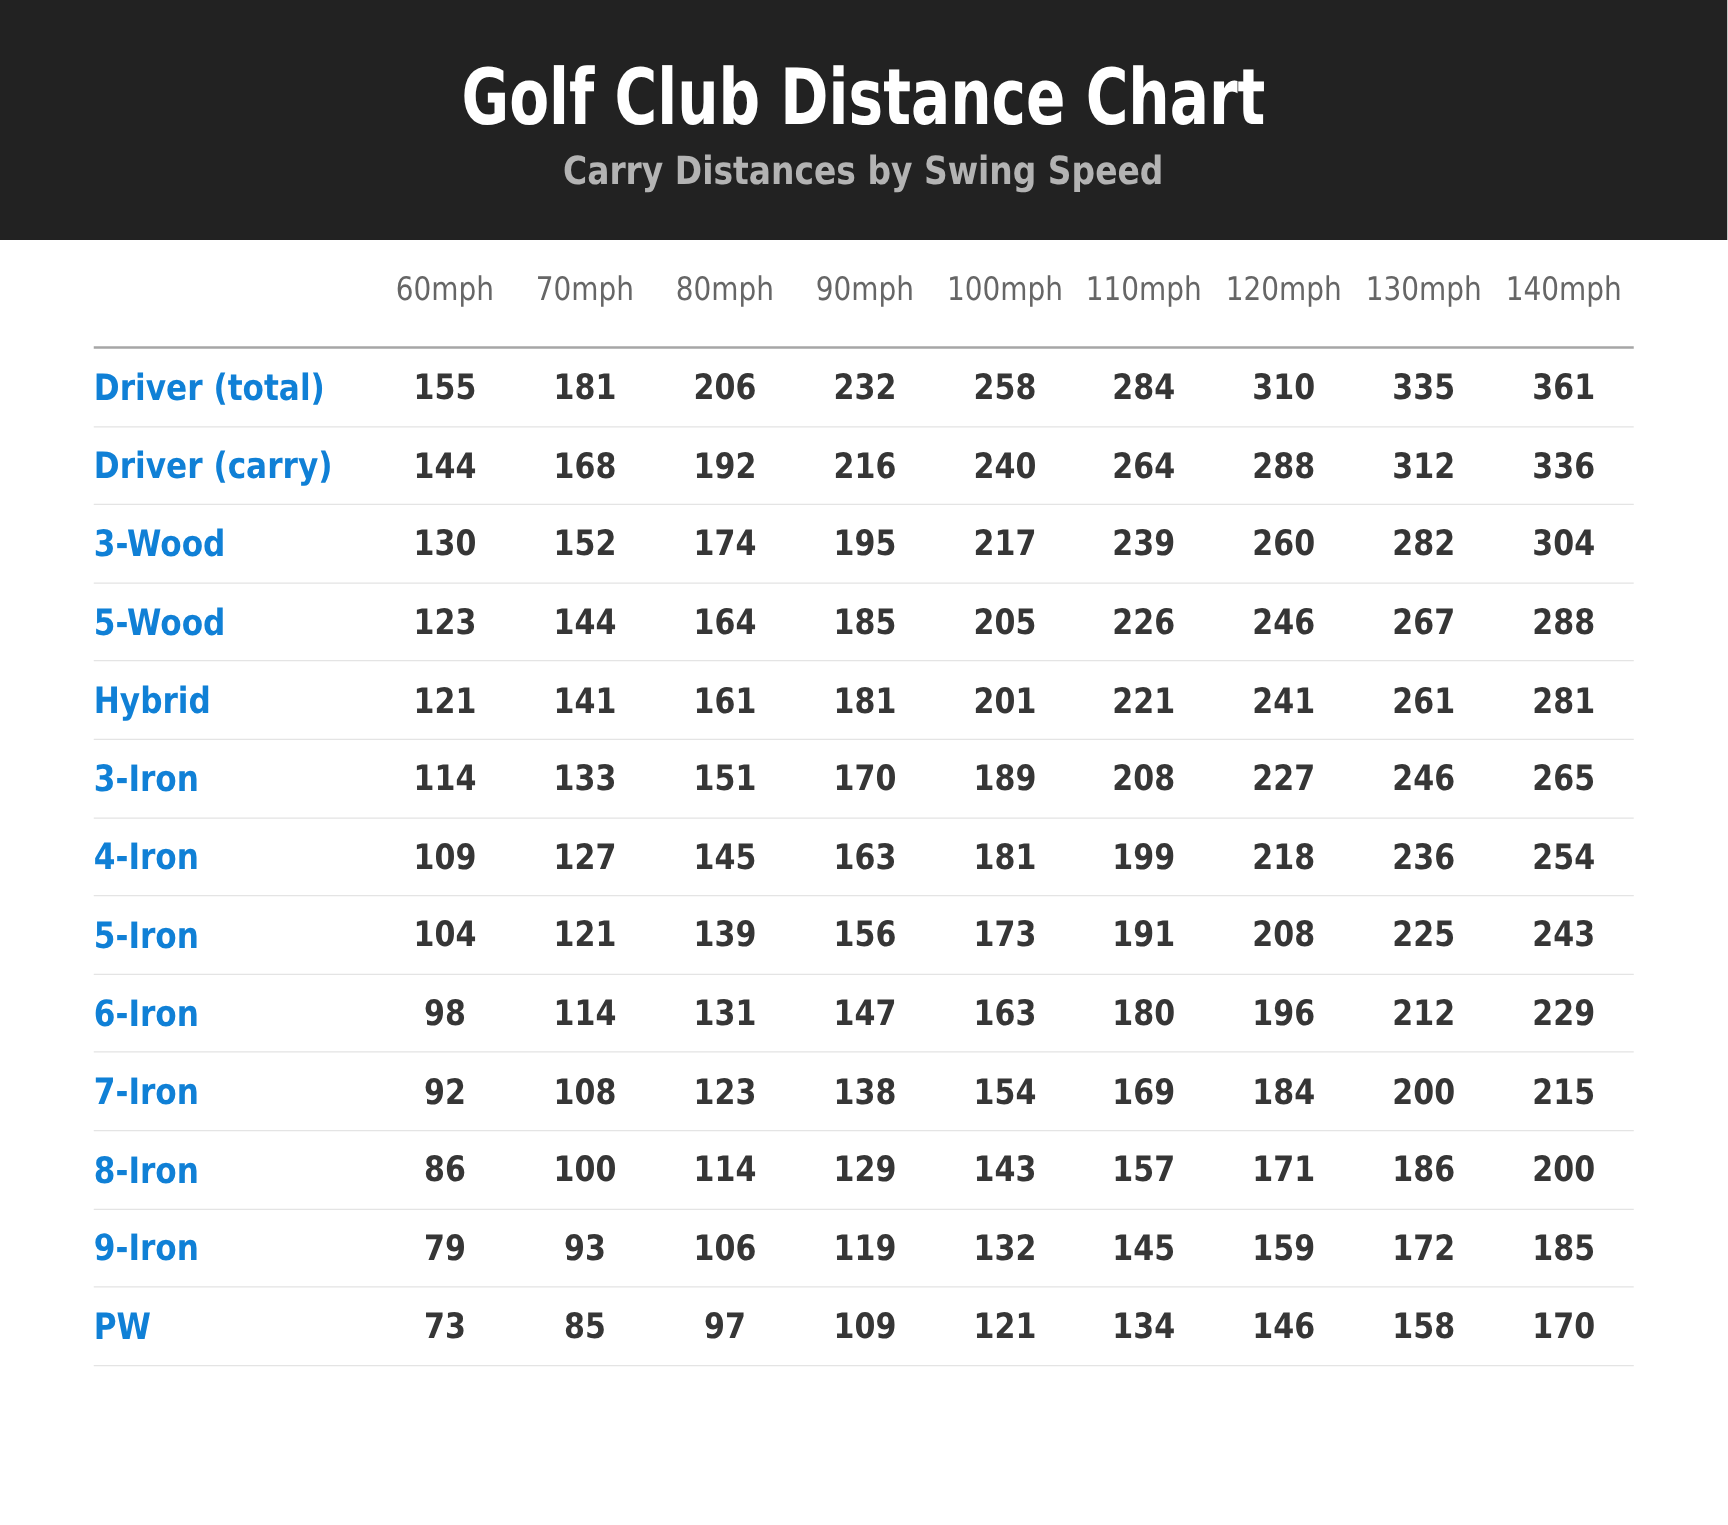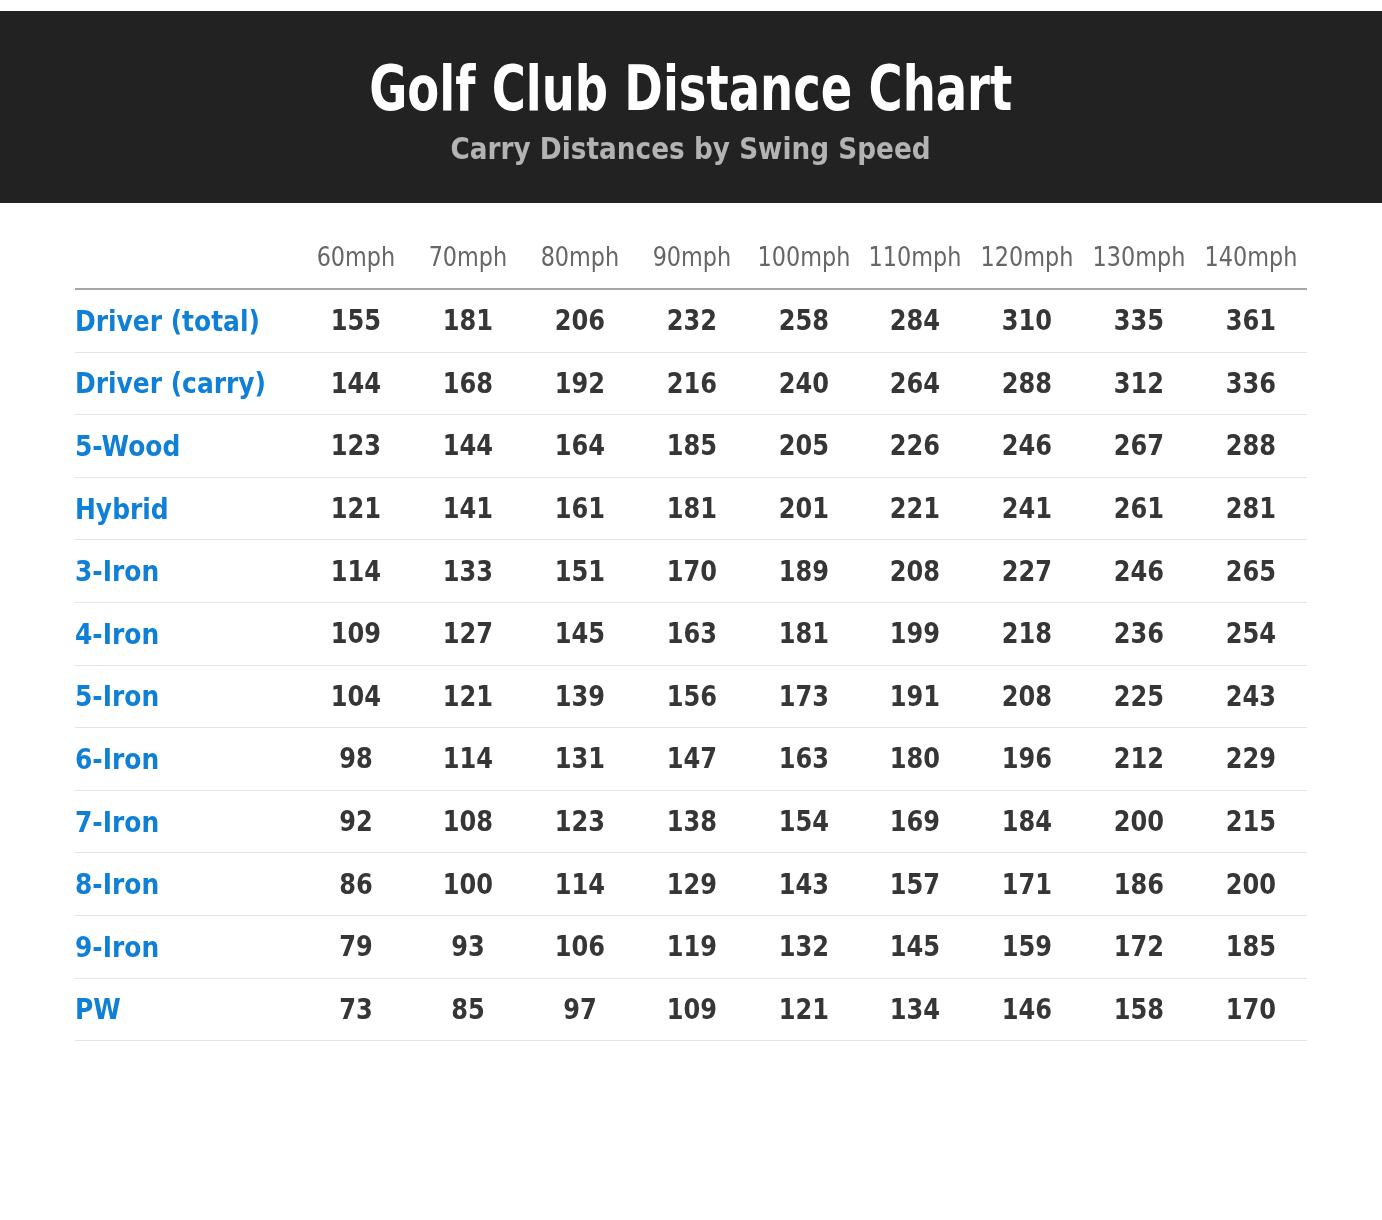--- a/index.html
+++ b/index.html
@@ -6,21 +6,21 @@
   body {
     width: 1382px; height: 1220px;
     background: #ffffff;
     font-family: "DejaVu Sans", "Liberation Sans", sans-serif;
   }
   .page { width: 1382px; height: 1220px; position: relative; overflow: hidden; background: #fff; }
 
   
   .band {
     height: 192px; background: var(--header_bg, #222);
-    display: flex; flex-direction: column; align-items: center; justify-content: center; margin-top: 11px;
+    display: flex; flex-direction: column; align-items: center; justify-content: center;
   }
   .title {
     color: var(--title, #fff);
     font-size: 62px; font-weight: bold; line-height: 1.1;
     margin: 6px 0 8px 0;
     transform: scaleX(0.75); transform-origin: center; white-space: nowrap;
   }
   .subtitle {
     color: var(--subtitle, #b3b3b3);
     font-size: 31px; font-weight: bold; line-height: 1.1; margin: 0;
@@ -30,21 +30,21 @@
   
   .table-wrap { margin: 0 75px; }
   .hdr-row, .row {
     display: grid;
     grid-template-columns: 225px repeat(9, 1fr);
     align-items: center;
   }
   .hdr-row {
     height: 87px; box-sizing: border-box;
     border-bottom: 2px solid var(--header_divider, #a6a6a6);
-    padding-bottom: 6px; align-items: end;
+    padding-bottom: 20px; align-items: end;
   }
   .hdr-cell {
     text-align: center;
     color: var(--column_header, #666);
     font-size: 26px; font-weight: 400;
     padding-bottom: 10px;
   }
   .row {
     height: 62.6px; box-sizing: border-box;
     border-bottom: 1px solid var(--row_divider, #e4e4e4);
@@ -126,20 +126,32 @@
           <div class="cell val cond">168</div>
           <div class="cell val cond">192</div>
           <div class="cell val cond">216</div>
           <div class="cell val cond">240</div>
           <div class="cell val cond">264</div>
           <div class="cell val cond">288</div>
           <div class="cell val cond">312</div>
           <div class="cell val cond">336</div>
         </div>
         <div class="row">
+          <div class="cell label cond">3-Wood</div>
+          <div class="cell val cond">130</div>
+          <div class="cell val cond">152</div>
+          <div class="cell val cond">174</div>
+          <div class="cell val cond">195</div>
+          <div class="cell val cond">217</div>
+          <div class="cell val cond">239</div>
+          <div class="cell val cond">260</div>
+          <div class="cell val cond">282</div>
+          <div class="cell val cond">304</div>
+        </div>
+        <div class="row">
           <div class="cell label cond">5-Wood</div>
           <div class="cell val cond">123</div>
           <div class="cell val cond">144</div>
           <div class="cell val cond">164</div>
           <div class="cell val cond">185</div>
           <div class="cell val cond">205</div>
           <div class="cell val cond">226</div>
           <div class="cell val cond">246</div>
           <div class="cell val cond">267</div>
           <div class="cell val cond">288</div>

